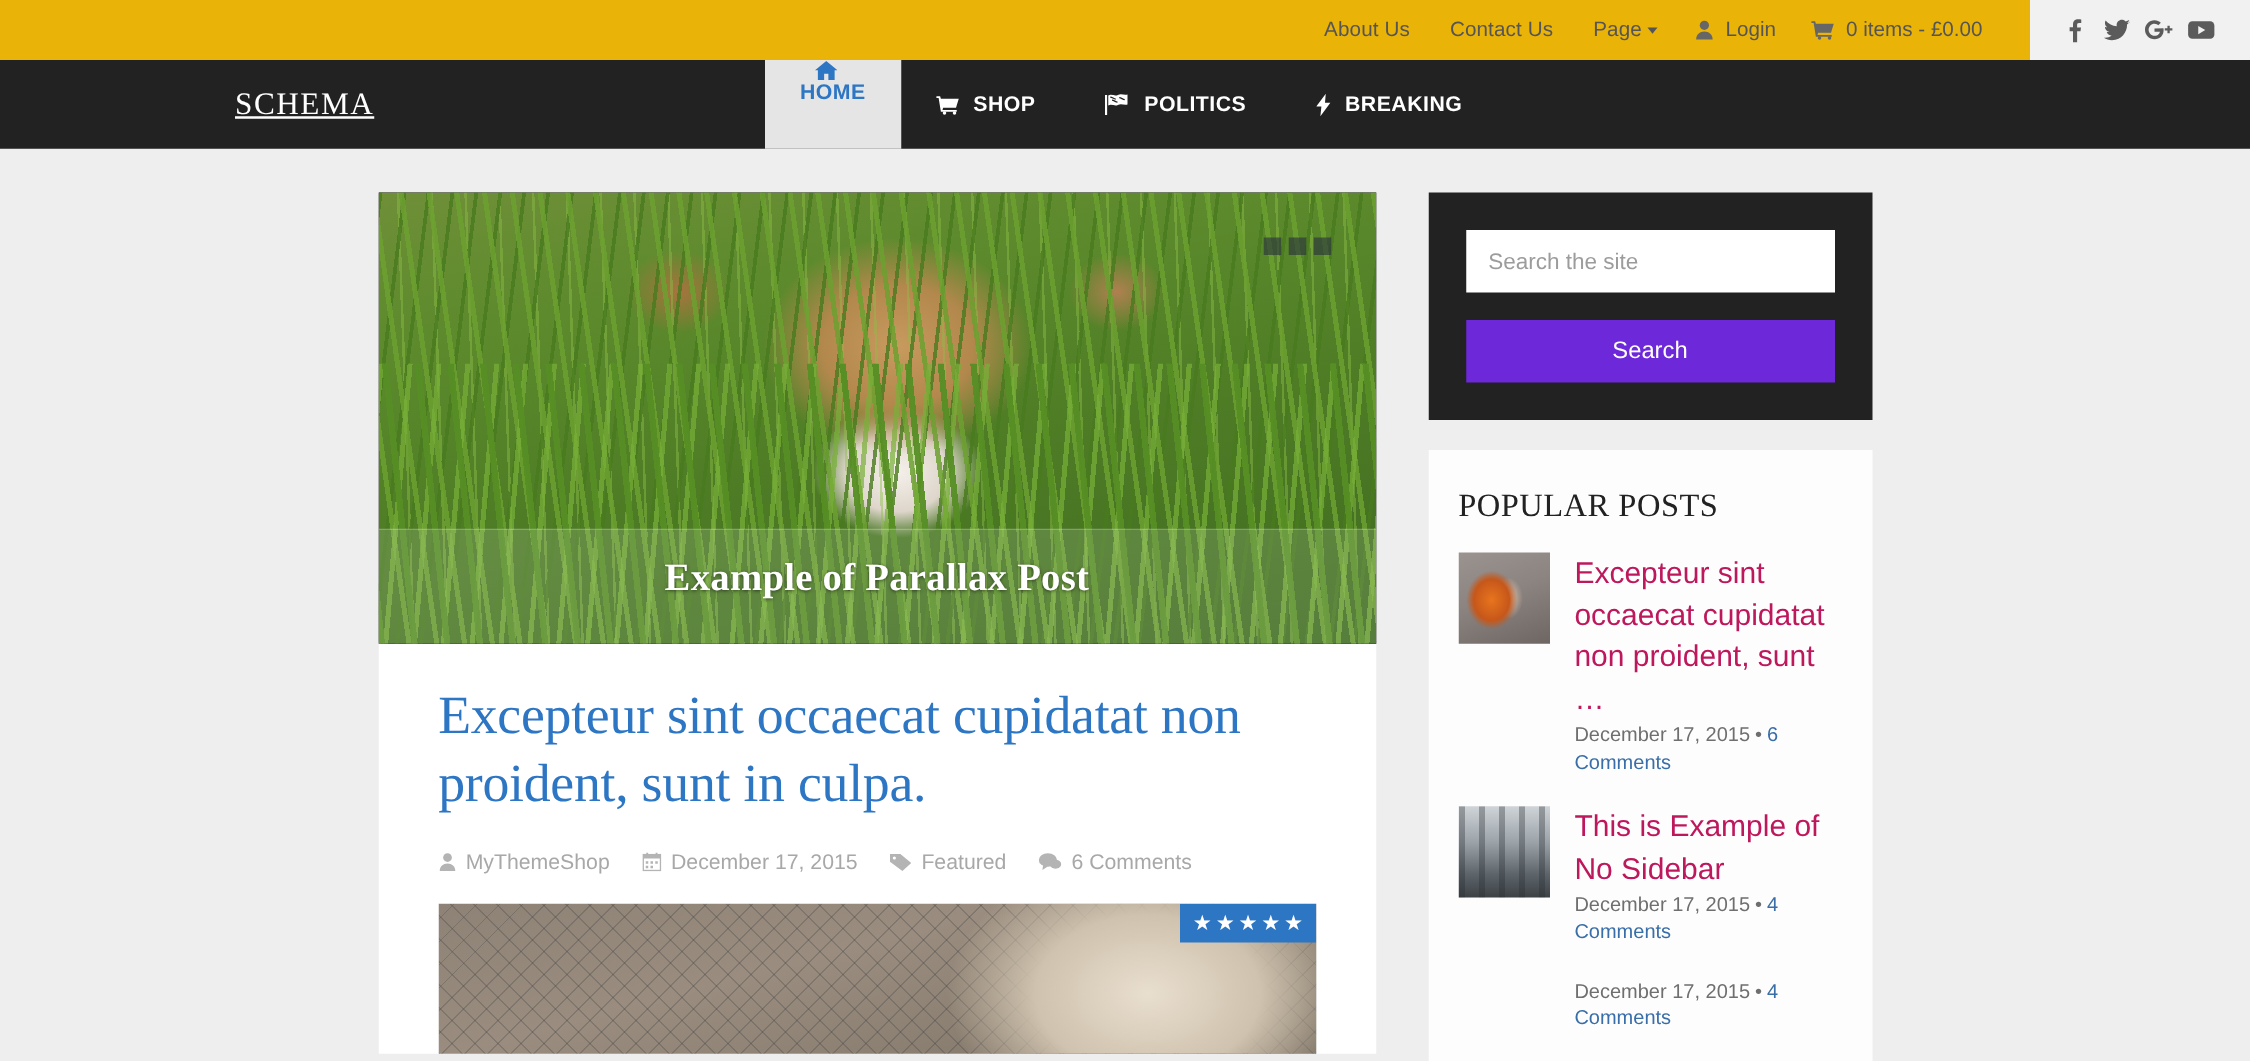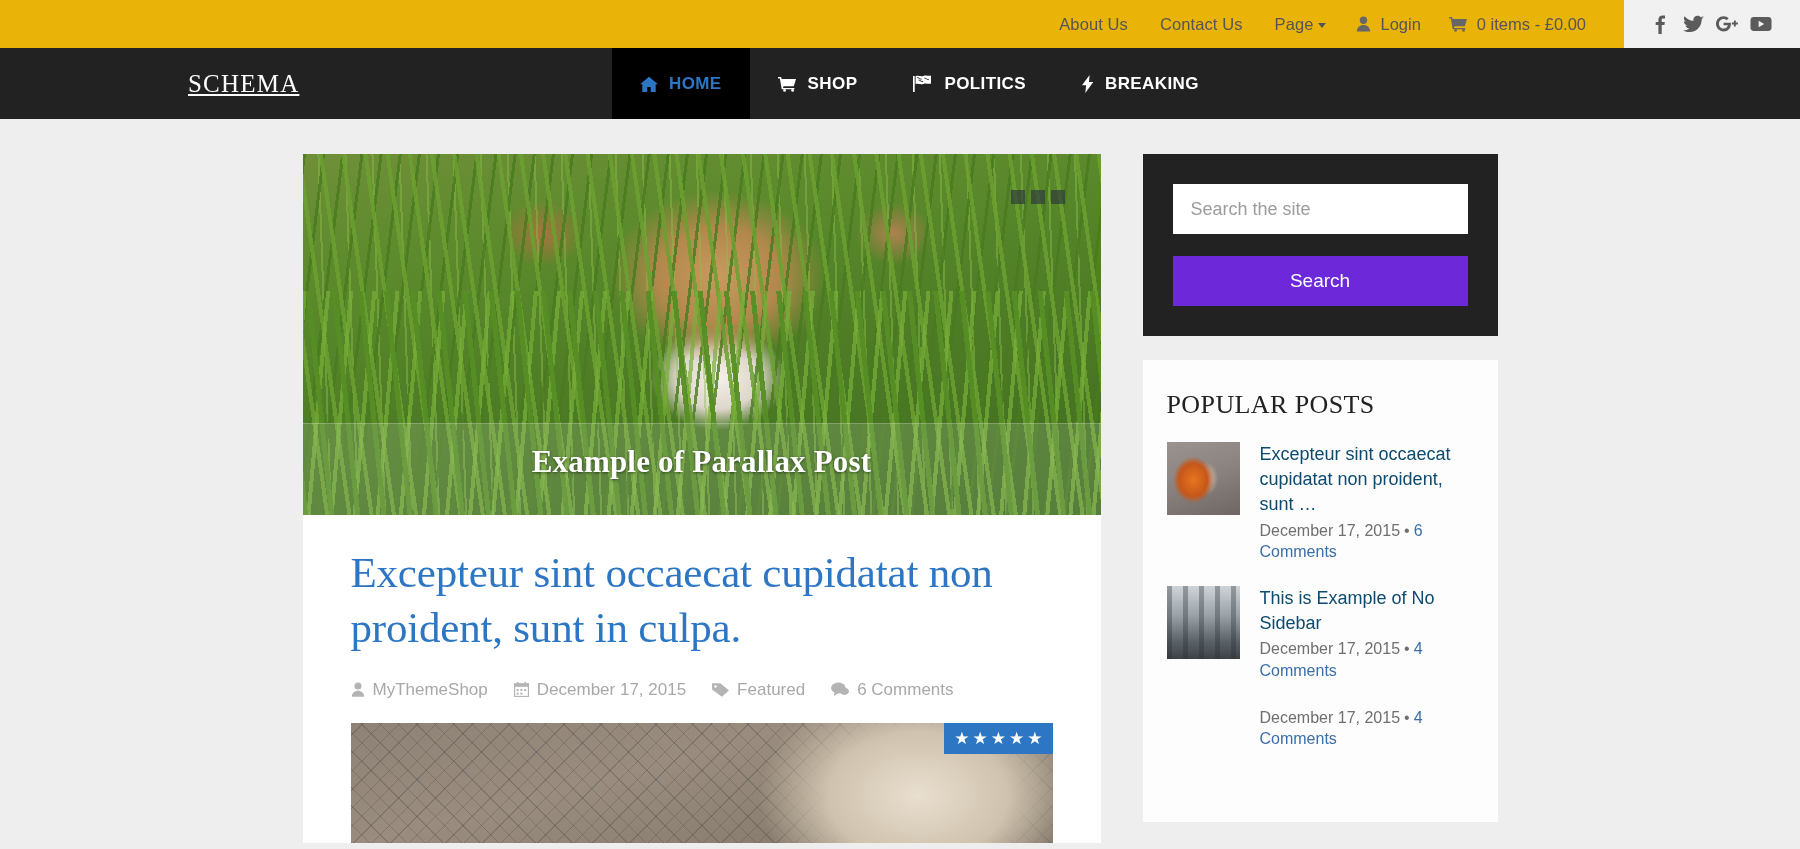--- a/index.html
+++ b/index.html
@@ -89,22 +89,23 @@
     color: #ffffff;
     font-size: 17px;
     font-weight: bold;
     letter-spacing: .4px;
     text-decoration: none;
     padding: 0 28px;
     white-space: nowrap;
   }
   .menu-item .ic { margin-right: 11px; display: flex; align-items: center; }
   .menu-item.active {
-    background: #000000;
+    background: #e5e5e5;
     color: #2d76c4;
+    flex-direction: column;
   }
   .menu-item .caret-w {
     display: inline-block;
     width: 0; height: 0;
     border-left: 5px solid transparent;
     border-right: 5px solid transparent;
     border-top: 6px solid #ffffff;
     margin-left: 10px;
   }
 
@@ -295,22 +296,22 @@
     background:
       repeating-linear-gradient(90deg, rgba(40,45,50,.35) 0 5px, rgba(40,45,50,0) 5px 16px);
   }
   .pp-thumb.t3 {
     background:
       radial-gradient(ellipse 30px 22px at 40% 60%, #e6e9ec 0%, #c3c8cd 55%, rgba(170,175,180,0) 80%),
       linear-gradient(155deg, #d8d5cf 0%, #b3aea5 40%, #7b7view 0%, #6e675f 100%);
   }
   .pp-body { flex: 1; min-width: 0; }
   .pp-title {
-    color: #0c4a6e;
-    font-size: 18px;
+    color: #be185d;
+    font-size: 24px;
     line-height: 1.4;
     text-decoration: none;
     display: block;
   }
   .pp-meta {
     margin-top: 2px;
     font-size: 16px;
     line-height: 1.33;
     color: #6f6f6f;
   }

